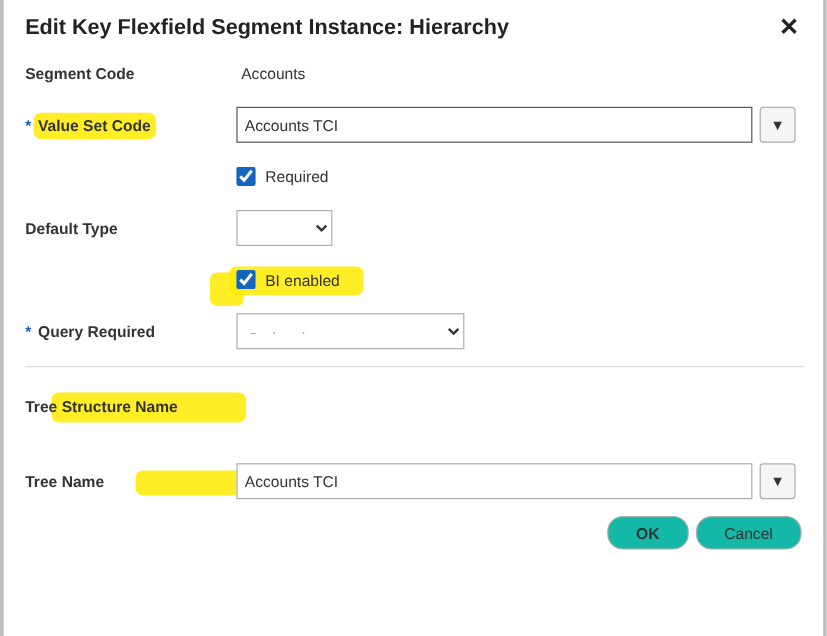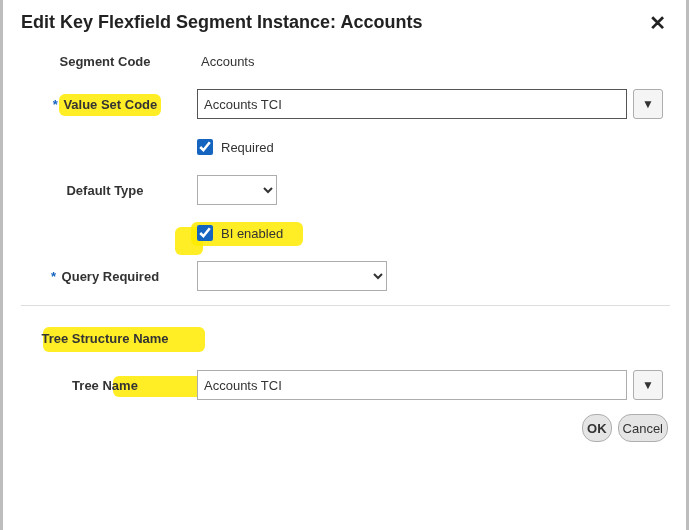--- a/index.html
+++ b/index.html
@@ -45,21 +45,21 @@
     padding: 0 4px;
   }
   .form-row {
     display: flex;
     align-items: center;
     min-height: 28px;
     margin: 8px 0 14px 0;
   }
   .label-col {
     width: 176px;
-    text-align: center;
+    text-align: left;
     padding-right: 8px;
     font-weight: bold;
     color: #333;
     white-space: nowrap;
   }
   .value-col {
     display: flex;
     align-items: center;
     flex: 1;
     min-width: 0;
@@ -132,24 +132,24 @@
   }
   .buttons {
     display: flex;
     justify-content: flex-end;
     gap: 6px;
     margin-top: 10px;
     padding-right: 2px;
   }
   .btn {
     height: 28px;
-    padding: 0 4px;
+    padding: 0 23px;
     border: 1px solid #adadad;
     border-radius: 13px;
-    background: #e5e5e5;
+    background: #14b8a6;
     font-family: inherit;
     font-size: 13px;
     color: #333;
     cursor: pointer;
   }
   .btn.primary { font-weight: bold; }
 
   
   .hl {
     position: absolute;
@@ -159,21 +159,21 @@
     z-index: -1;
   }
   .rel { position: relative; z-index: 0; }
 </style>
 </head>
 <body>
 
 <div class="dialog">
 
   <div class="titlebar">
-    <div class="title">Edit Key Flexfield Segment Instance: Accounts</div>
+    <div class="title">Edit Key Flexfield Segment Instance: Hierarchy</div>
     <button class="close-btn">
       <span>✕</span>
     </button>
   </div>
 
   <div class="form-row">
     <div class="label-col">Segment Code</div>
     <div class="value-col">
       <span class="static-text">Accounts</span>
     </div>
@@ -236,21 +236,21 @@
     </div>
     <div class="value-col">
       <select class="select-md">
         <option>Optional</option>
       </select>
     </div>
   </div>
 
   <hr class="section-div">
 
-  <div class="form-row rel" style="margin-bottom:18px;">
+  <div class="form-row rel" style="margin-bottom:34px;">
     <div class="label-col rel">
       <span class="hl" style="left:22px; right:-8px; top:-4px; bottom:-6px;"></span>
       <span>Tree Structure Name</span>
     </div>
   </div>
 
   <div class="form-row rel">
     <div class="label-col rel">
       <span class="hl" style="left:92px; right:-8px; top:-2px; bottom:-4px;"></span>
       <span>Tree Name</span>

